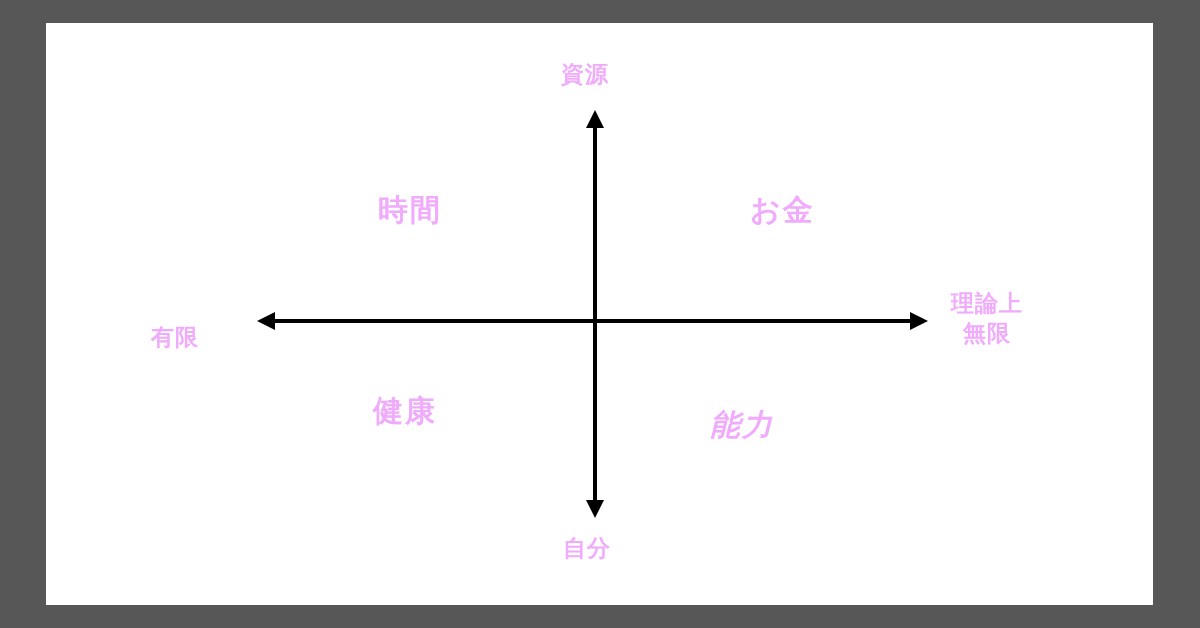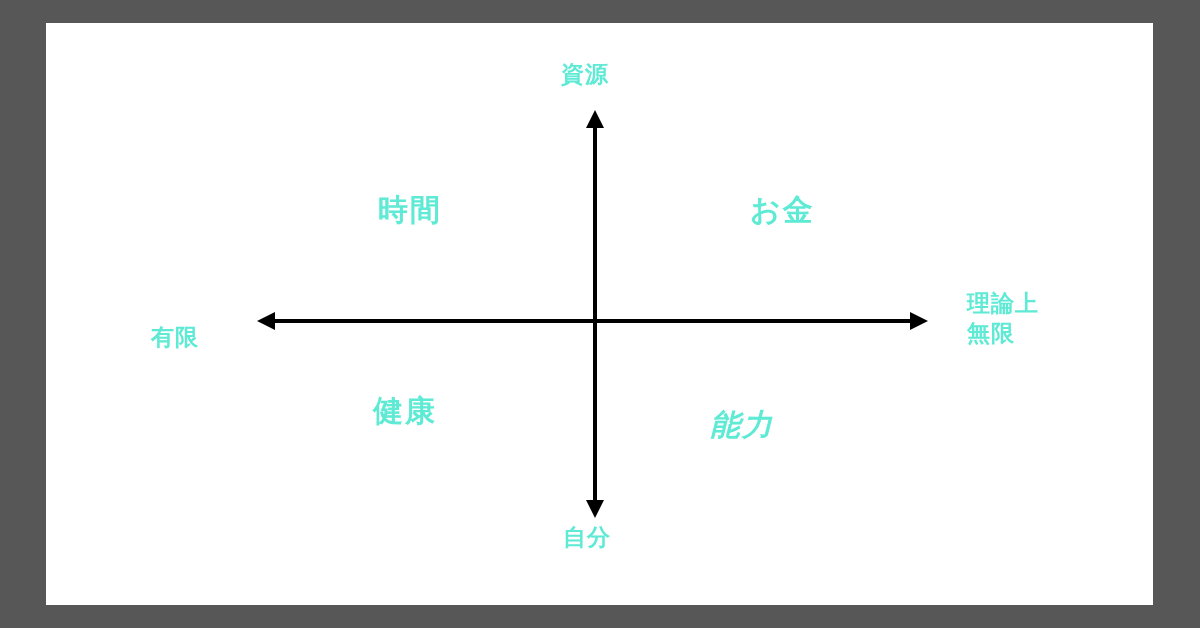--- a/index.html
+++ b/index.html
@@ -24,41 +24,41 @@
   }
   .diagram-svg {
     position: absolute;
     left: 0;
     top: 0;
     width: 1200px;
     height: 628px;
   }
   .label {
     position: absolute;
-    color: #5eead4;
+    color: #f0abfc;
     font-weight: bold;
     white-space: nowrap;
     line-height: 1;
   }
   .axis-label {
     font-size: 23px;
     letter-spacing: 1px;
   }
   .quadrant-label {
     font-size: 30px;
     letter-spacing: 2px;
   }
   .axis-top { left: 561px; top: 63px; }
-  .axis-bottom { left: 563px; top: 526px; }
+  .axis-bottom { left: 563px; top: 537px; }
   .axis-left { left: 151px; top: 326px; }
   .axis-right {
     left: 951px;
     top: 288px;
+    text-align: center;
     line-height: 30px;
-    margin-left: 16px;
   }
   .axis-right span { display: block; }
   .q-tl { left: 378px; top: 195px; }
   .q-tr { left: 750px; top: 195px; }
   .q-bl { left: 373px; top: 396px; text-align: center; }
   .q-br { left: 710px; top: 410px; font-style: italic; }
 </style>
 </head>
 <body>
 

